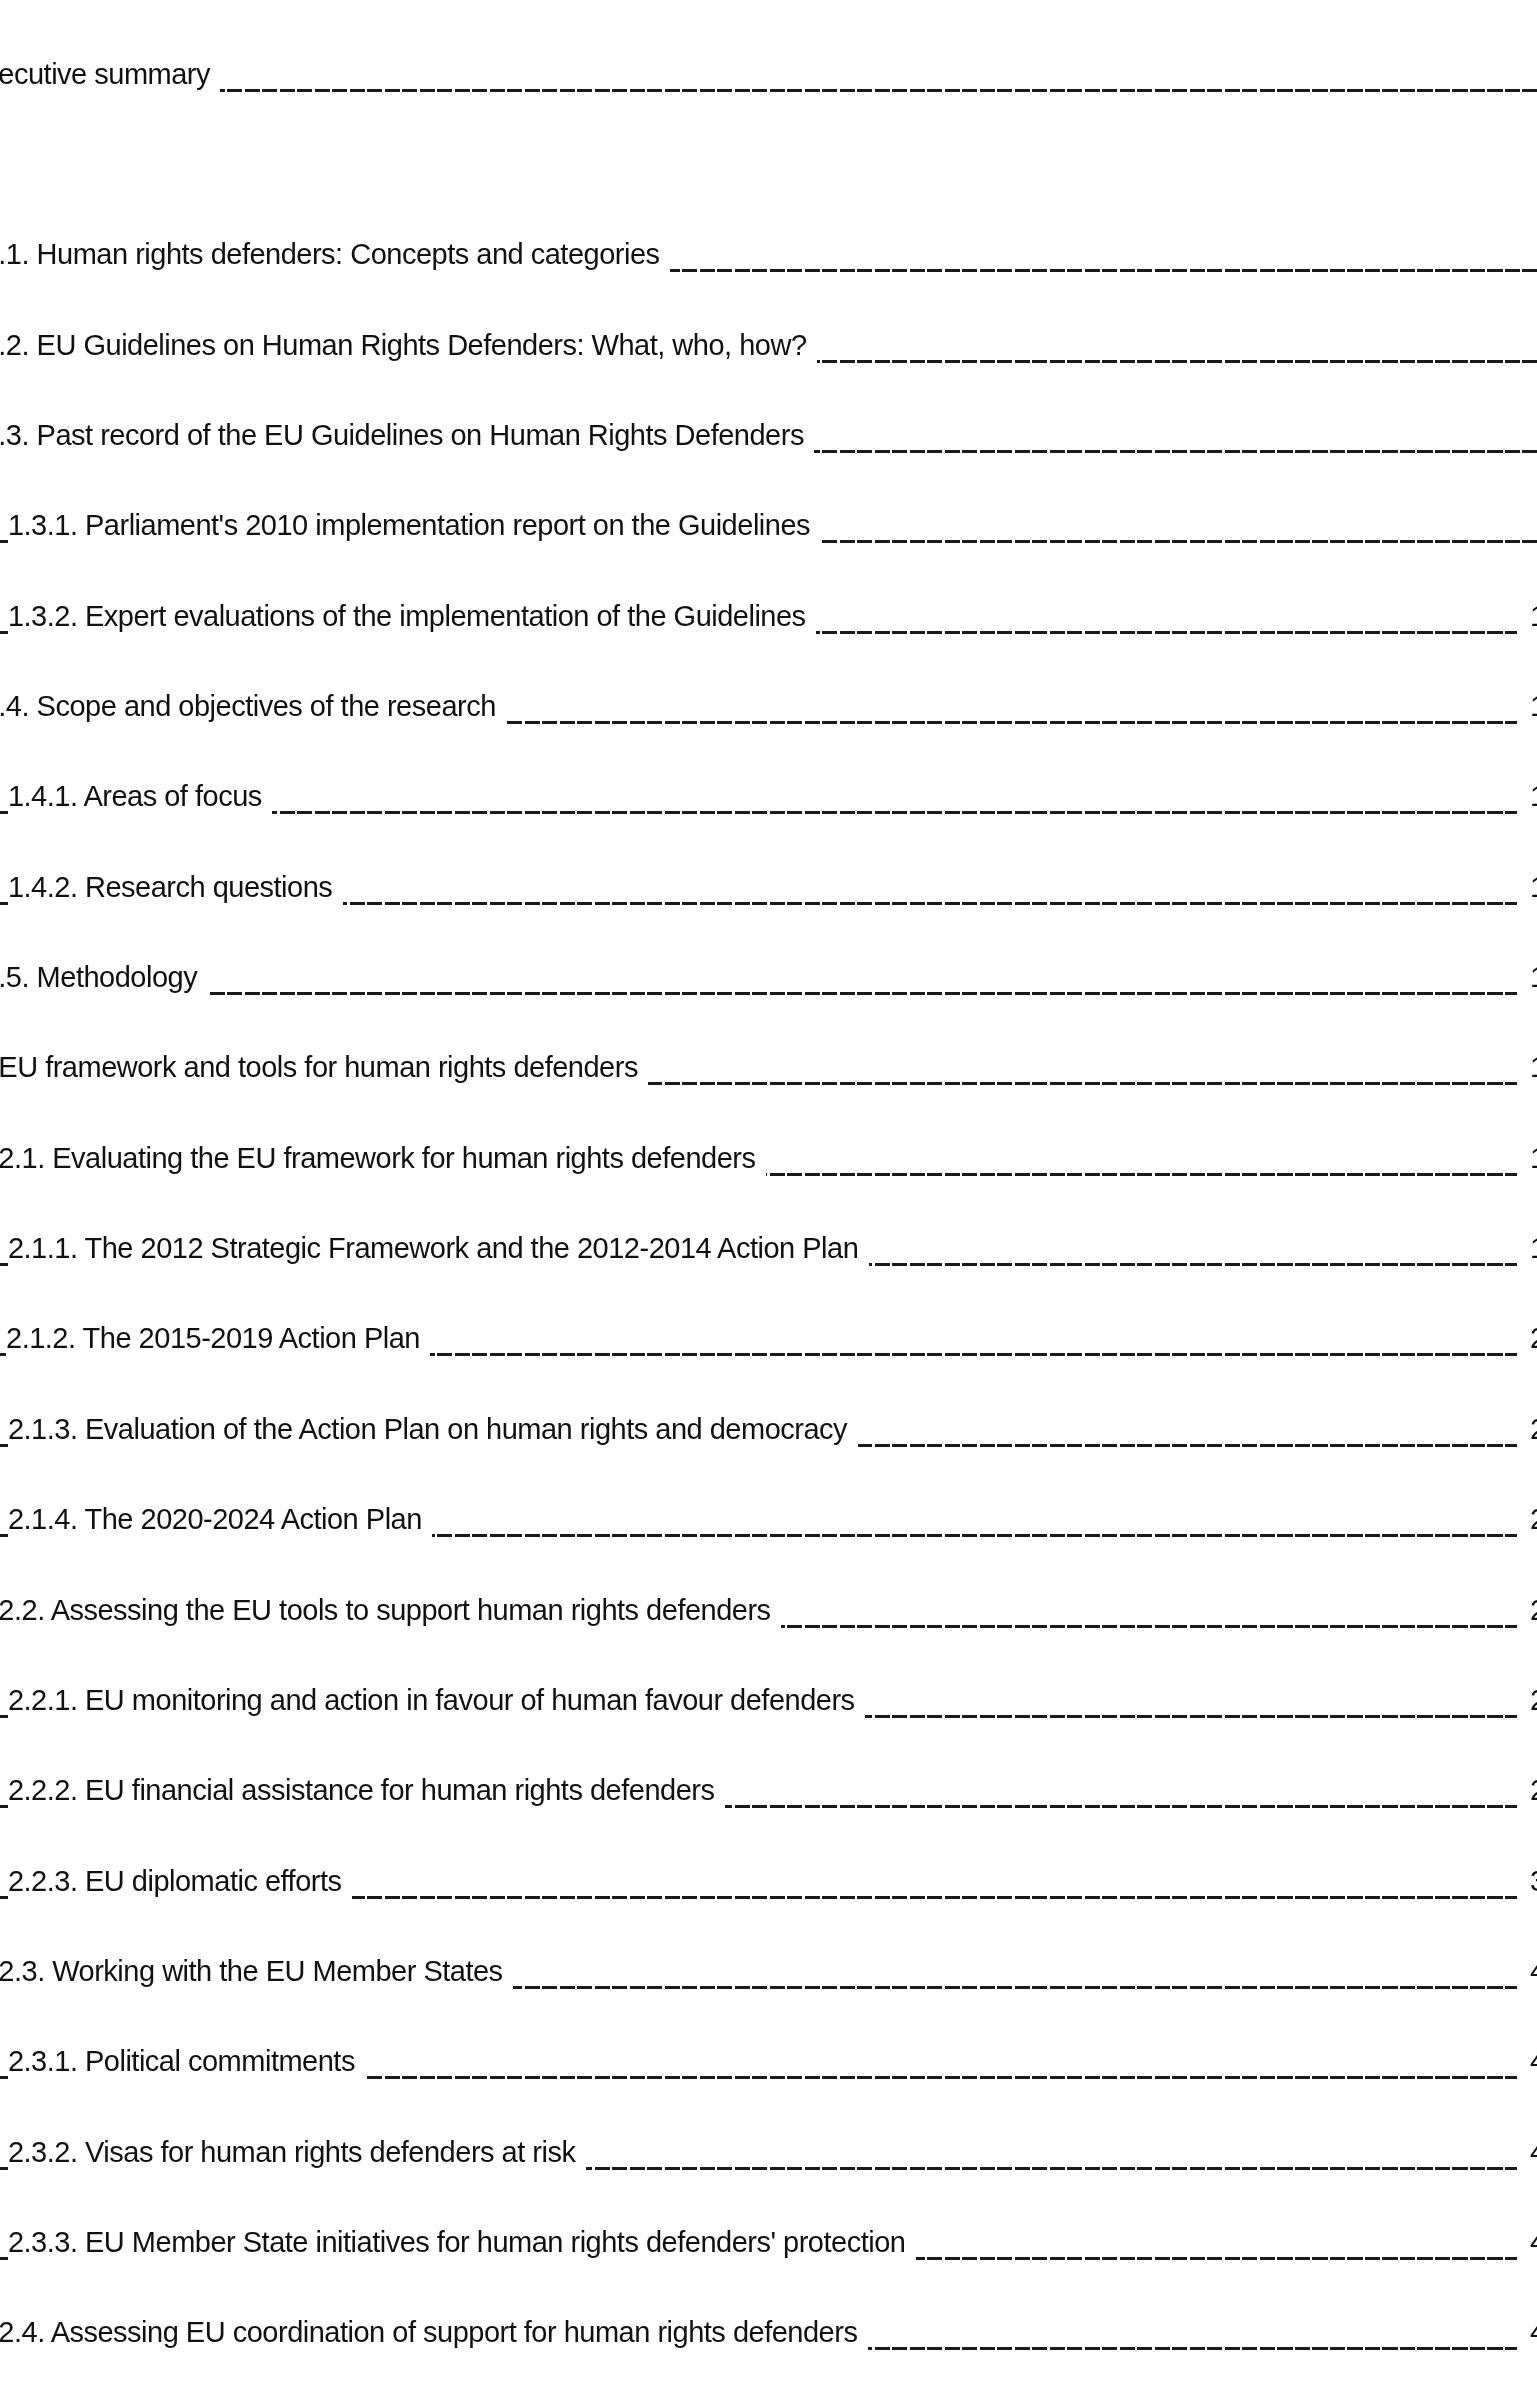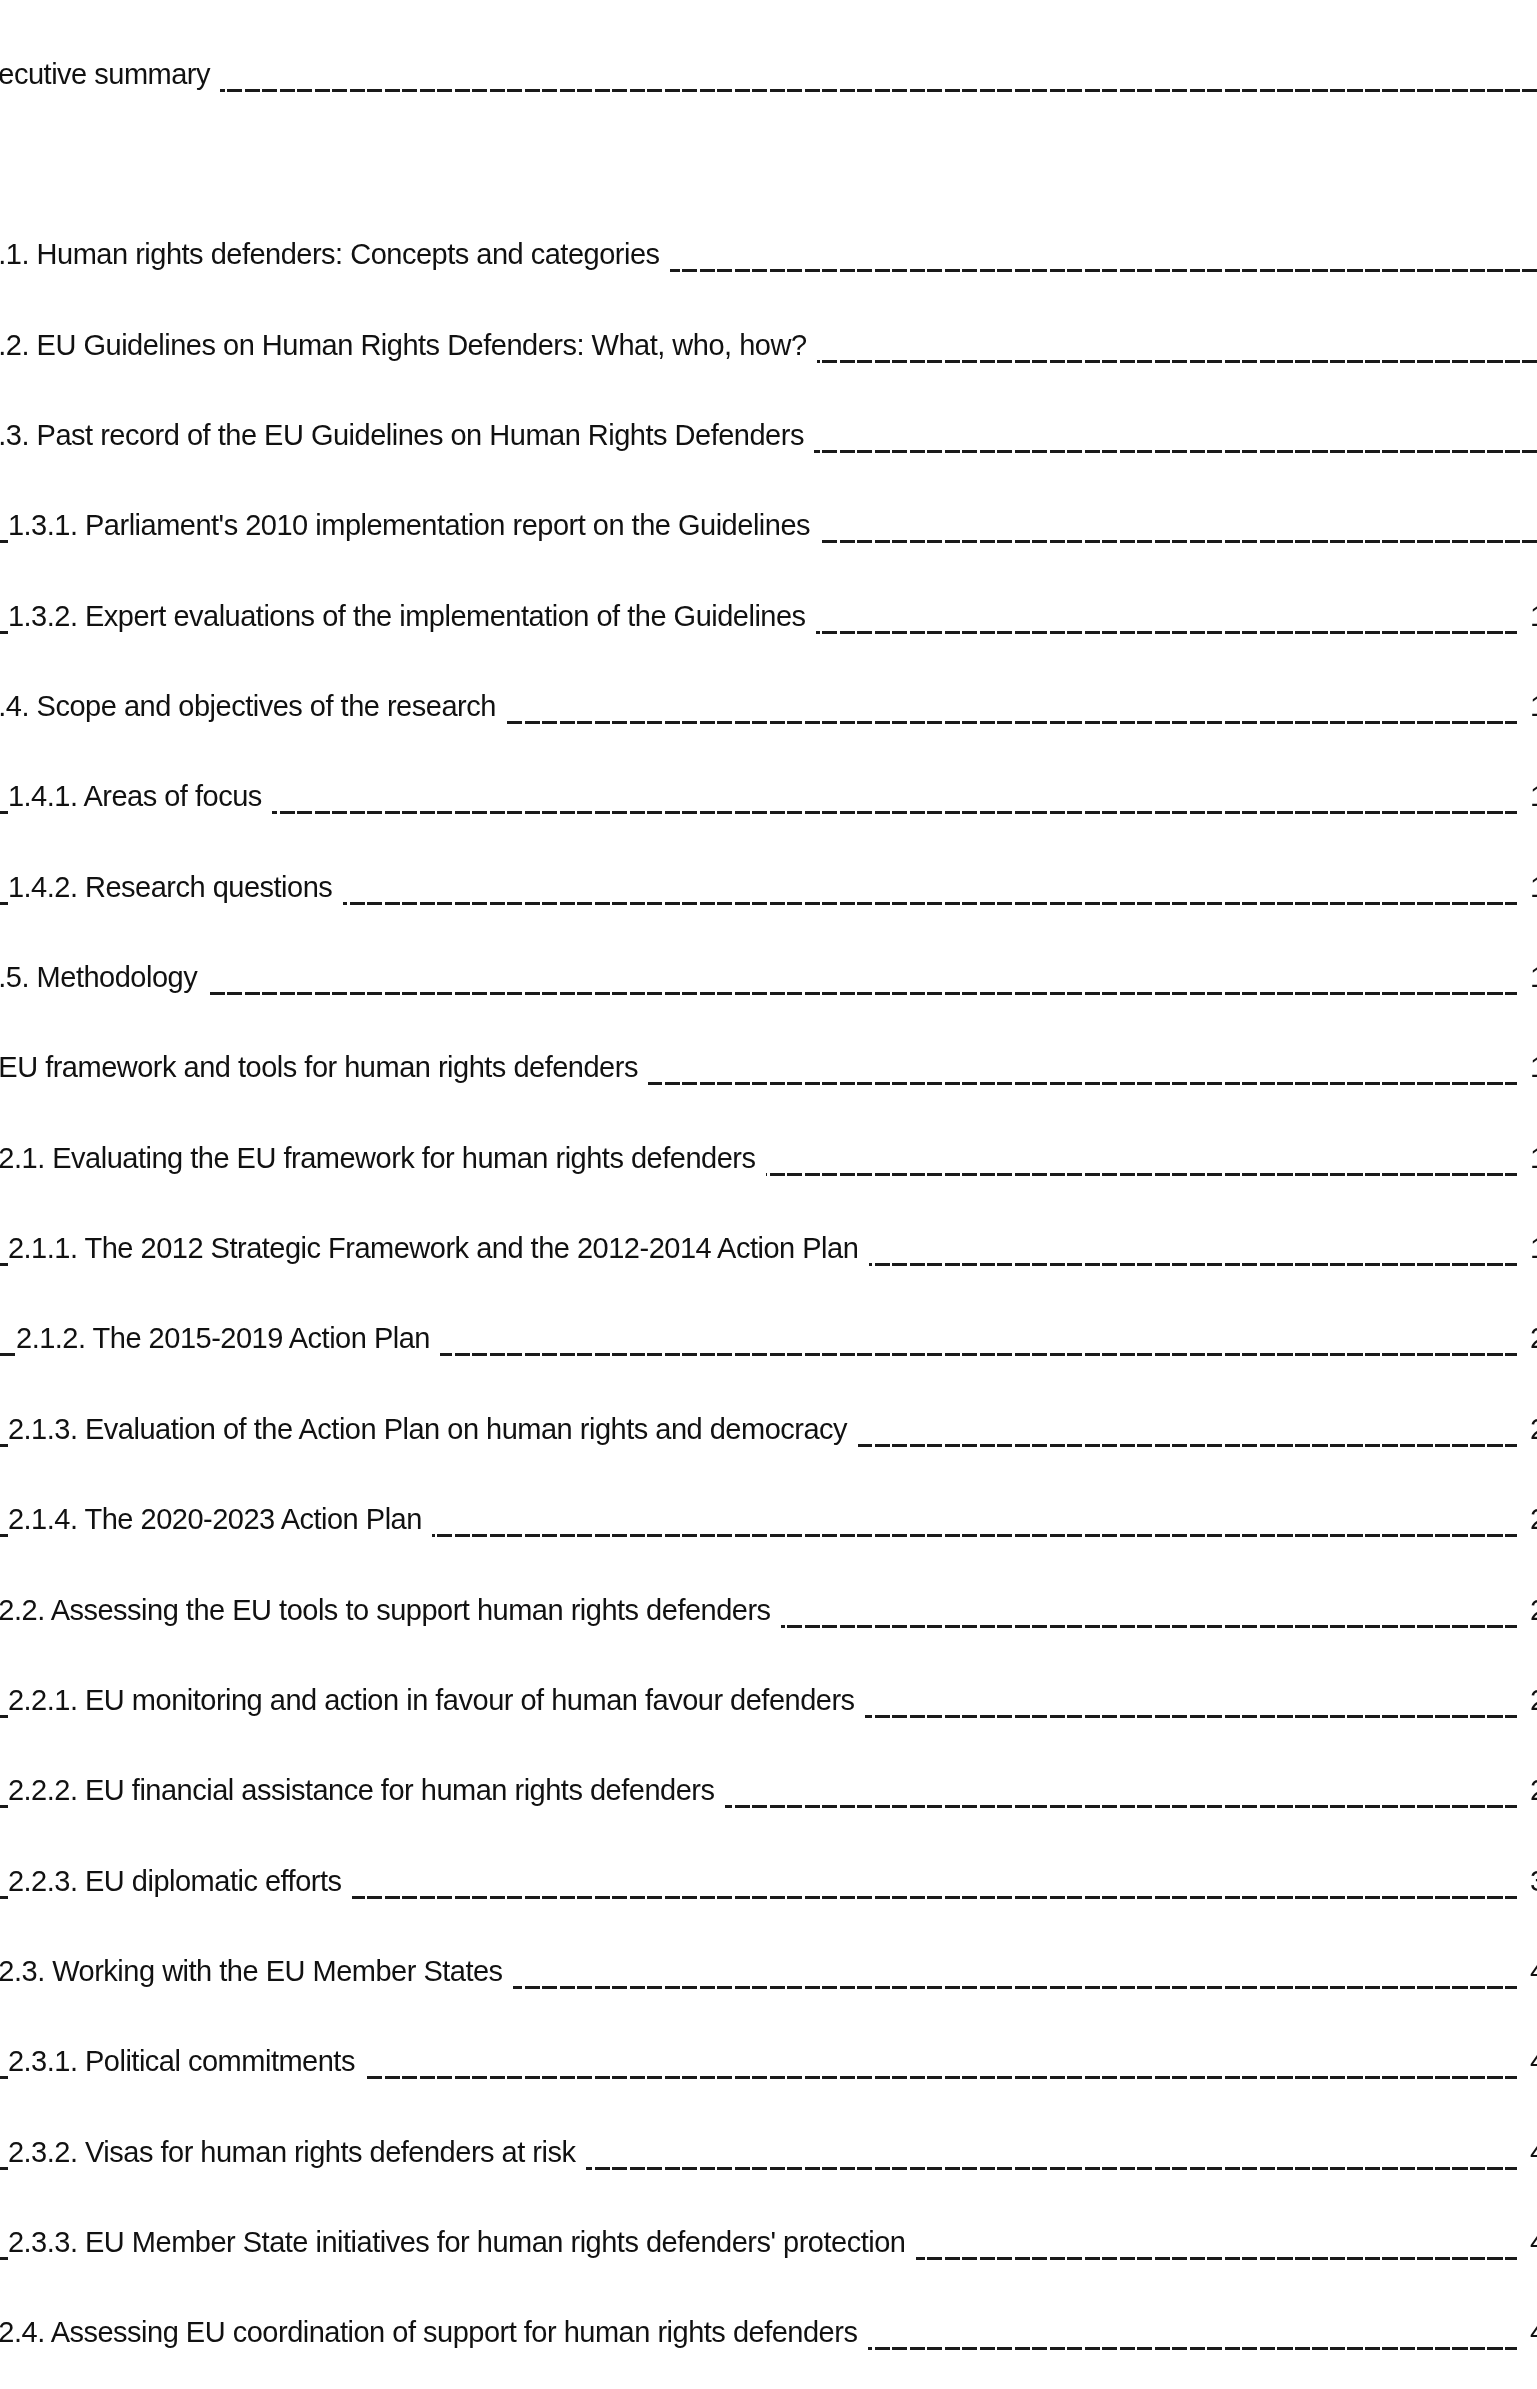--- a/index.html
+++ b/index.html
@@ -123,31 +123,31 @@
       <span class="toc-title" style="left: -1.7px;">2.1. Evaluating the EU framework for human rights defenders</span>
       <span class="toc-page">1</span>
     </div>
     <div class="toc-row" style="top: 1226px;">
       <div class="toc-leader" style="width: 1517px;"></div>
       <span class="toc-title" style="left: 7.9px;">2.1.1. The 2012 Strategic Framework and the 2012-2014 Action Plan</span>
       <span class="toc-page">1</span>
     </div>
     <div class="toc-row" style="top: 1316px;">
       <div class="toc-leader" style="width: 1517px;"></div>
-      <span class="toc-title" style="left: 16px;">2.1.2. The 2015-2019 Action Plan</span>
+      <span class="toc-title" style="left: 6px;">2.1.2. The 2015-2019 Action Plan</span>
       <span class="toc-page">2</span>
     </div>
     <div class="toc-row" style="top: 1407px;">
       <div class="toc-leader" style="width: 1517px;"></div>
       <span class="toc-title" style="left: 7.9px;">2.1.3. Evaluation of the Action Plan on human rights and democracy</span>
       <span class="toc-page">2</span>
     </div>
     <div class="toc-row" style="top: 1497px;">
       <div class="toc-leader" style="width: 1517px;"></div>
-      <span class="toc-title" style="left: 7.9px;">2.1.4. The 2020-2023 Action Plan</span>
+      <span class="toc-title" style="left: 7.9px;">2.1.4. The 2020-2024 Action Plan</span>
       <span class="toc-page">2</span>
     </div>
     <div class="toc-row" style="top: 1588px;">
       <div class="toc-leader" style="width: 1517px;"></div>
       <span class="toc-title" style="left: -1.7px;">2.2. Assessing the EU tools to support human rights defenders</span>
       <span class="toc-page">2</span>
     </div>
     <div class="toc-row" style="top: 1678px;">
       <div class="toc-leader" style="width: 1517px;"></div>
       <span class="toc-title" style="left: 7.9px;">2.2.1. EU monitoring and action in favour of human favour defenders</span>

